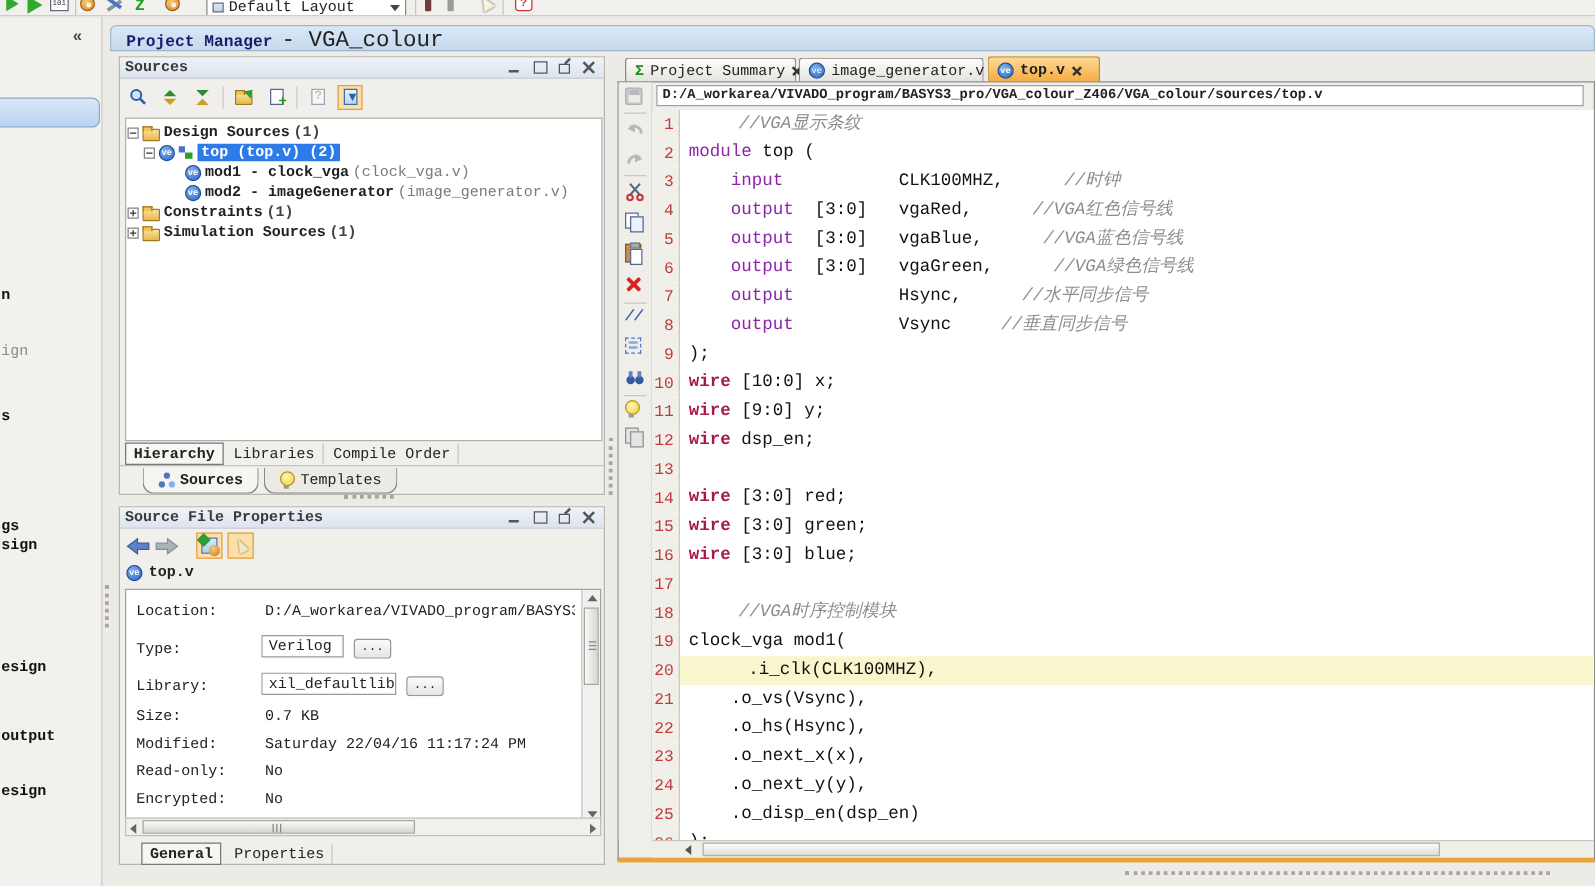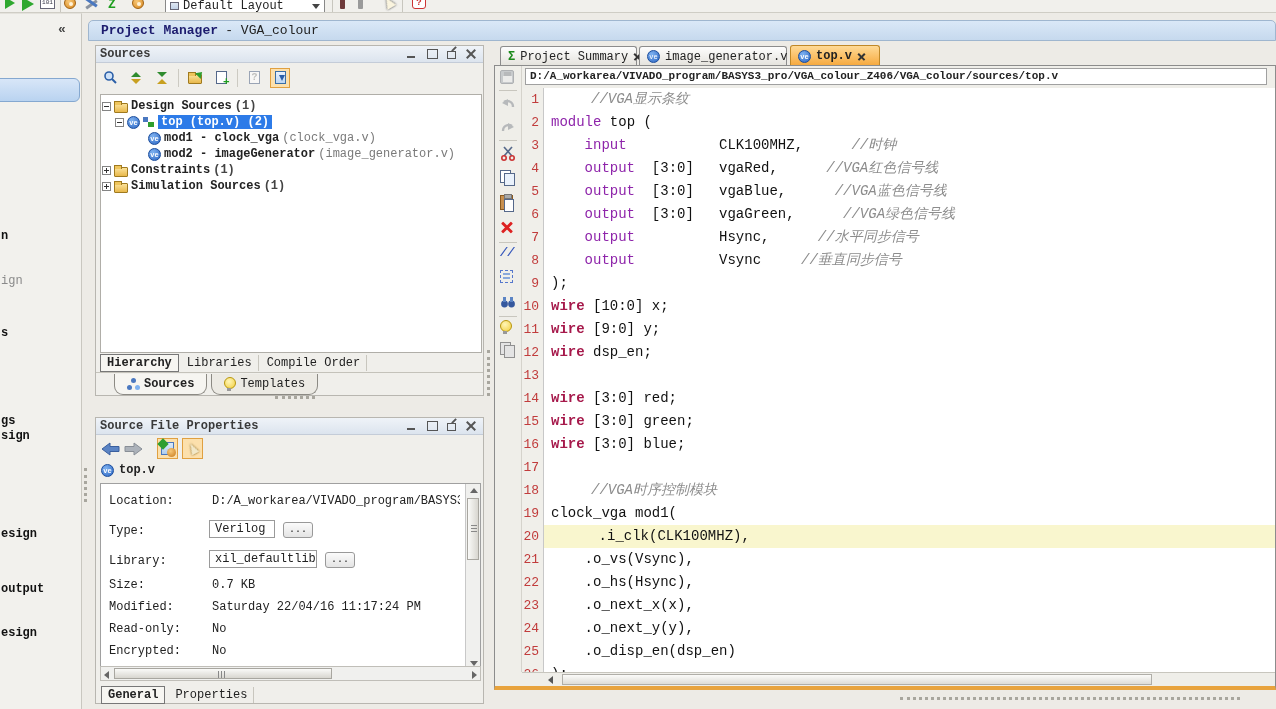--- a/index.html
+++ b/index.html
@@ -46,21 +46,21 @@
   .wc-min::after { content:""; position:absolute; left:1px; bottom:1px; width:8px; height:2px; background:#555; }
   .wc-max::after { content:""; position:absolute; left:1px; top:1px; width:9px; height:8px; border:1.5px solid #555; }
   .wc-float::after { content:""; position:absolute; left:1px; top:3px; width:7px; height:6px; border:1.2px solid #555; }
   .wc-float::before { content:""; position:absolute; right:0px; top:0px; width:6px; height:2px; background:#555; transform:rotate(-45deg); }
   .wc-close::before,.wc-close::after { content:""; position:absolute; left:-1px; top:5px; width:12px; height:2px; background:#555; }
   .wc-close::before { transform:rotate(45deg); } .wc-close::after { transform:rotate(-45deg); }
 
   
   .pmbar { position:absolute; left:88px; top:20px; width:1188px; height:21px; background:linear-gradient(#DAE8F7,#C6D9EE); border:1px solid #9FB6CF; border-radius:5px 5px 0 0; padding:2px 12px; }
   .pmbar .t1 { font-weight:bold; color:#1C1C6E; font-size:13px; }
-  .pmbar .t2 { color:#222; font-size:13px; }
+  .pmbar .t2 { color:#222; font-size:18px; }
 
   
   #sources-panel { left:95px; top:45px; width:389px; height:351px; }
   .mini-toolbar { position:relative; height:29px; display:flex; align-items:center; gap:6px; padding:0 4px; }
   .tbtn { width:20px; height:20px; display:flex; align-items:center; justify-content:center; position:relative; }
   .tbtn.boxed { border:1px solid #E0A040; background:#FCE0AC; }
   .tsep { width:1px; height:18px; background:#CCCAC2; }
   .i-folder { width:14px; height:10px; background:linear-gradient(#FBE29A,#E8B84B); border:1px solid #A07A1E; border-radius:1px; position:relative; margin-top:3px; }
   .i-folder::before { content:""; position:absolute; top:-3px; left:-1px; width:6px; height:3px; background:#EFC55C; border:1px solid #A07A1E; border-bottom:none; }
   .i-folder.openarrow::after { content:""; position:absolute; right:-3px; top:-4px; width:0; height:0; border-left:4px solid transparent; border-right:4px solid transparent; border-bottom:6px solid #2E9E2E; transform:rotate(45deg); }
@@ -89,21 +89,21 @@
   .sidetab { height:21px; display:flex; align-items:center; gap:5px; padding:0 12px; border:1px solid #8C8A84; border-top:none; border-radius:0 0 9px 9px; background:#ECEAE4; }
   .sidetab.active { background:#F6F5F1; font-weight:bold; }
   .i-nodes { width:12px; height:12px; position:relative; }
   .i-nodes::before { content:""; position:absolute; left:4px; top:0; width:5px; height:5px; border-radius:50%; background:#4A78C0; box-shadow:-4px 7px 0 #4A78C0, 4px 7px 0 #7FB2F0; }
   .i-bulb { width:11px; height:14px; position:relative; }
   .i-bulb::before { content:""; position:absolute; left:0; top:0; width:10px; height:10px; border-radius:50%; background:radial-gradient(circle at 40% 35%, #FFF6B8, #F2CE3C); border:1px solid #B8960C; }
   .i-bulb::after { content:""; position:absolute; left:3px; bottom:0; width:4px; height:3px; background:#999; }
   .hdots { position:absolute; border-top:3px dotted #A8A69E; height:3px; }
 
   
-  #props-panel { left:95px; top:405px; width:389px; height:287px;margin-top:12px; }
+  #props-panel { left:95px; top:405px; width:389px; height:287px; }
   .props-toolbar { position:relative; height:27px; display:flex; align-items:center; gap:4px; padding:0 5px; }
   .propbox-btn { width:21px; height:21px; border:1px solid #E0A040; background:#FCE0AC; display:flex; align-items:center; justify-content:center; position:relative; }
   .i-gearimg { width:13px; height:13px; background:linear-gradient(#DDEAF8,#AFCDEE); border:1px solid #4A78C0; position:relative; }
   .i-gearimg::before { content:""; position:absolute; left:-3px; top:-3px; width:8px; height:8px; background:#2E9E2E; transform:rotate(45deg); }
   .i-gearimg::after { content:""; position:absolute; right:-3px; bottom:-3px; width:9px; height:9px; border-radius:50%; background:radial-gradient(circle at 40% 35%, #F7C878, #C87818); }
   .i-cursorsel { width:0; height:0; border-left:4px solid transparent; border-right:4px solid transparent; border-bottom:11px solid #F2E8C8; transform:rotate(-28deg); filter:drop-shadow(0 0 1px #7A5A10); }
   .file-row { position:relative; height:16px; display:flex; align-items:center; gap:5px; padding:0 5px; font-weight:bold; }
   .props-box { position:absolute; left:4px; top:65px; width:381px; height:188px; background:#fff; border:1px solid #A0A0A0; overflow:hidden; }
   .prow { position:absolute; left:0; width:100%; white-space:nowrap; }
   .prow .plabel { position:absolute; left:8px; }
@@ -113,21 +113,21 @@
   .vscroll { position:absolute; right:0; top:0; width:15px; height:100%; background:#F0F0EE; border-left:1px solid #C8C8C8; }
   .vscroll .arrow-up { position:absolute; left:4px; top:4px; width:0; height:0; border-left:4px solid transparent; border-right:4px solid transparent; border-bottom:5px solid #666; }
   .vscroll .arrow-dn { position:absolute; left:4px; bottom:4px; width:0; height:0; border-left:4px solid transparent; border-right:4px solid transparent; border-top:5px solid #666; }
   .vscroll .thumb { position:absolute; left:1px; top:14px; width:12px; height:62px; background:linear-gradient(90deg,#FAFAF8,#D8D6D0); border:1px solid #A8A6A0; }
   .vscroll .thumb::after { content:""; position:absolute; left:3px; top:26px; width:6px; height:1px; background:#888; box-shadow:0 3px 0 #888, 0 6px 0 #888; }
   .hscrollbar { position:absolute; left:4px; top:248px; width:381px; height:15px; background:#F0F0EE; border:1px solid #C0BEB8; }
   .hscrollbar .arrow-l { position:absolute; left:3px; top:4px; width:0; height:0; border-top:4px solid transparent; border-bottom:4px solid transparent; border-right:5px solid #666; }
   .hscrollbar .arrow-r { position:absolute; right:3px; top:4px; width:0; height:0; border-top:4px solid transparent; border-bottom:4px solid transparent; border-left:5px solid #666; }
   .hscrollbar .thumb { position:absolute; left:13px; top:1px; width:218px; height:11px; background:linear-gradient(#FAFAF8,#D8D6D0); border:1px solid #A8A6A0; }
   .hscrollbar .thumb::after { content:""; position:absolute; left:103px; top:2px; width:1px; height:7px; background:#888; box-shadow:3px 0 0 #888, 6px 0 0 #888; }
-  .bottom-tabs { position:absolute; left:0; top:267px; width:387px; height:20px; display:flex; gap:4px; align-items:center; padding:0 5px; }
+  .bottom-tabs { position:absolute; left:12px; top:267px; width:387px; height:20px; display:flex; gap:4px; align-items:center; padding:0 5px; }
 
   
   #editor { position:absolute; left:494px; top:45px; width:782px; height:645px; }
   .etabbar { position:absolute; left:0; top:0; width:100%; height:20px; }
   .etab { position:absolute; top:1px; height:20px; border:1px solid #8C8C8C; border-bottom:none; border-radius:3px 3px 0 0; background:linear-gradient(#FDFDFD,#E4E2DC); display:flex; align-items:center; gap:5px; padding:0 7px; white-space:nowrap; }
   .etab.active { top:0; height:21px; background:linear-gradient(#FFDA96,var(--tab-active-orange,#F6A83C)); font-weight:bold; border-color:#C08828; }
   .sigma::after { content:"Σ"; color:#1C8A1C; font-weight:bold; font-size:12px; }
   .xico { width:9px; height:9px; position:relative; }
   .xico::before,.xico::after { content:""; position:absolute; left:0; top:4px; width:9px; height:1.6px; background:#333; }
   .xico::before { transform:rotate(45deg);} .xico::after { transform:rotate(-45deg);}

